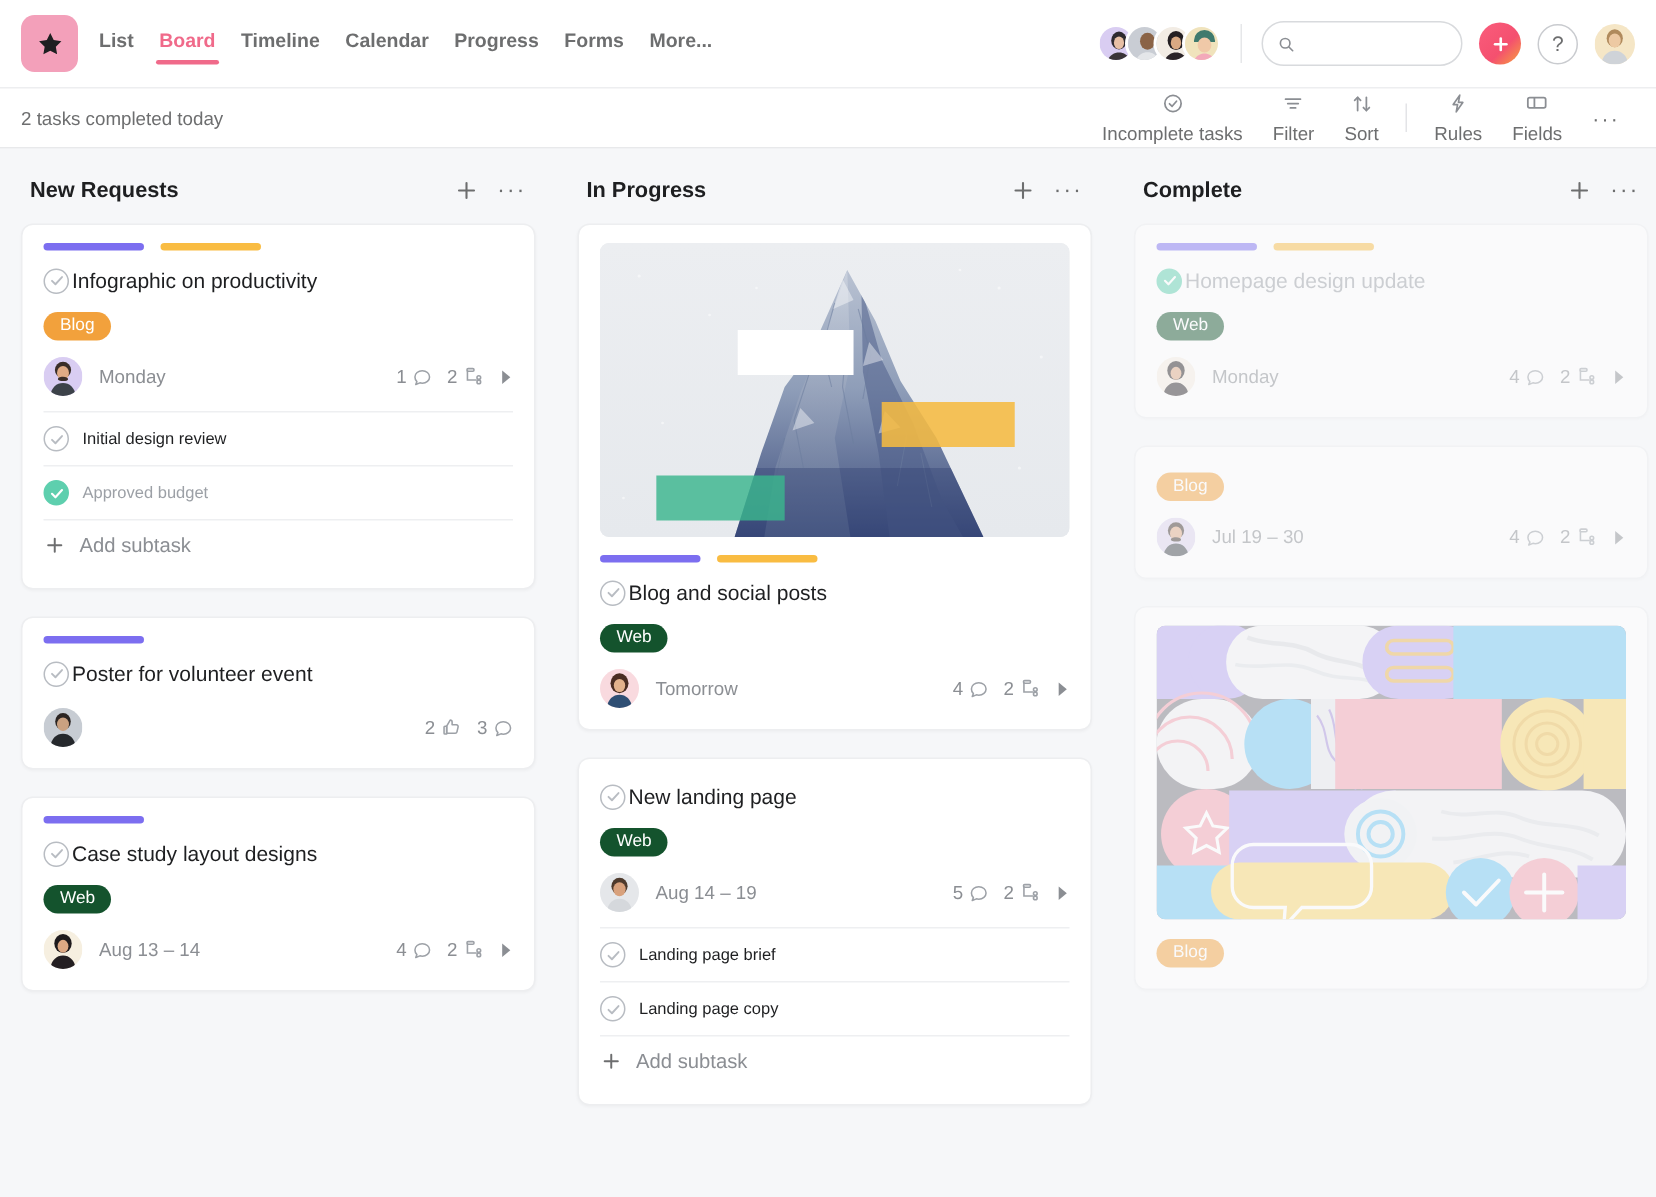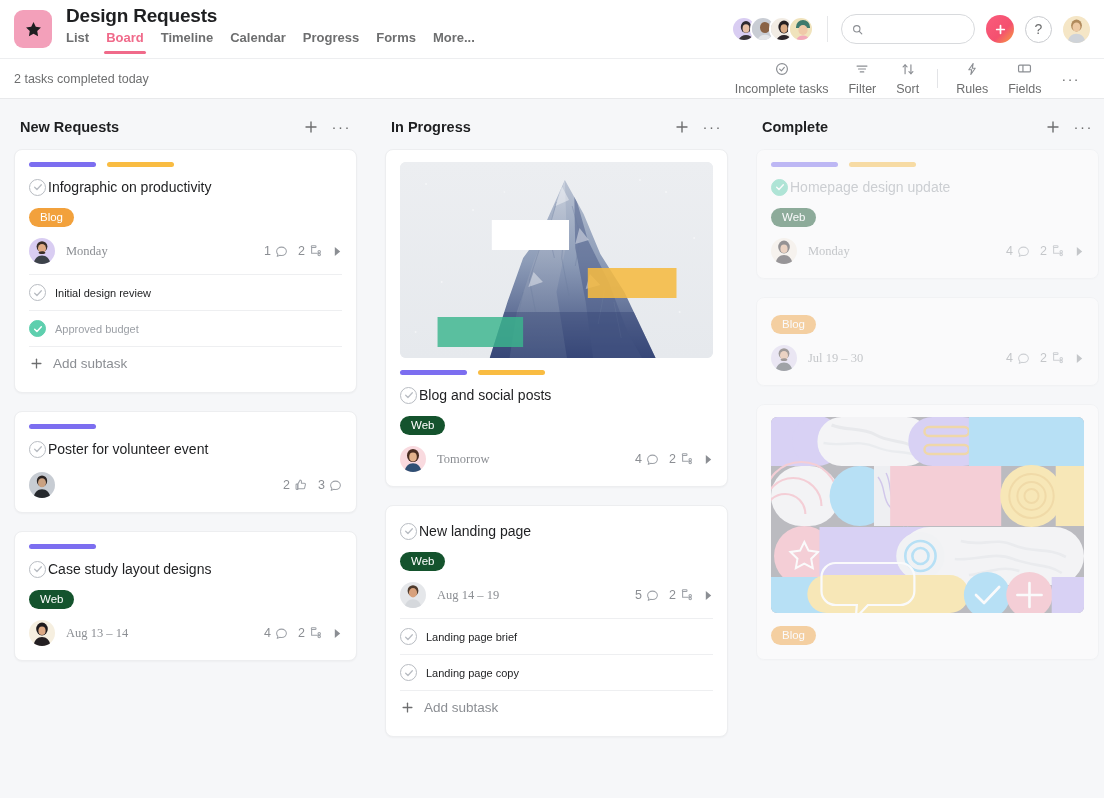--- a/index.html
+++ b/index.html
@@ -190,21 +190,21 @@
     padding: 3px 11px 4px 11px;
     border-radius: 11px;
     margin-bottom: 11px;
   }
   .tag.blog { background: #f2a13c; }
   .tag.web { background: #14532d; }
 
   .card-footer {
     display: flex; align-items: center; gap: 11px;
   }
-  .due { font-size: 12.5px; color: #8b8e93; font-family: Liberation Serif, serif; }
+  .due { font-size: 12.5px; color: #8b8e93; }
   .meta {
     margin-left: auto;
     display: flex; align-items: center; gap: 10px;
     font-size: 12.5px; color: #8b8e93;
   }
   .meta-group { display: flex; align-items: center; gap: 4px; }
 
   .subtasks { margin-top: 10px; }
   .subtask {
     display: flex; align-items: center; gap: 9px;
@@ -229,21 +229,20 @@
 </head>
 <body>
 
 <div class="topbar">
   <div class="project-icon">
     <svg width="19" height="19" viewBox="0 0 24 24">
       <path d="M12 2.6l2.9 5.9 6.5.95-4.7 4.6 1.1 6.45L12 17.45 6.2 20.5l1.1-6.45-4.7-4.6 6.5-.95z" fill="#1e1f21"></path>
     </svg>
   </div>
   <div class="title-block">
-    <div class="project-title">Design Requests</div>
     <div class="tabs">
       <div class="tab">List</div>
       <div class="tab active">Board</div>
       <div class="tab">Timeline</div>
       <div class="tab">Calendar</div>
       <div class="tab">Progress</div>
       <div class="tab">Forms</div>
       <div class="tab">More...</div>
     </div>
   </div>

